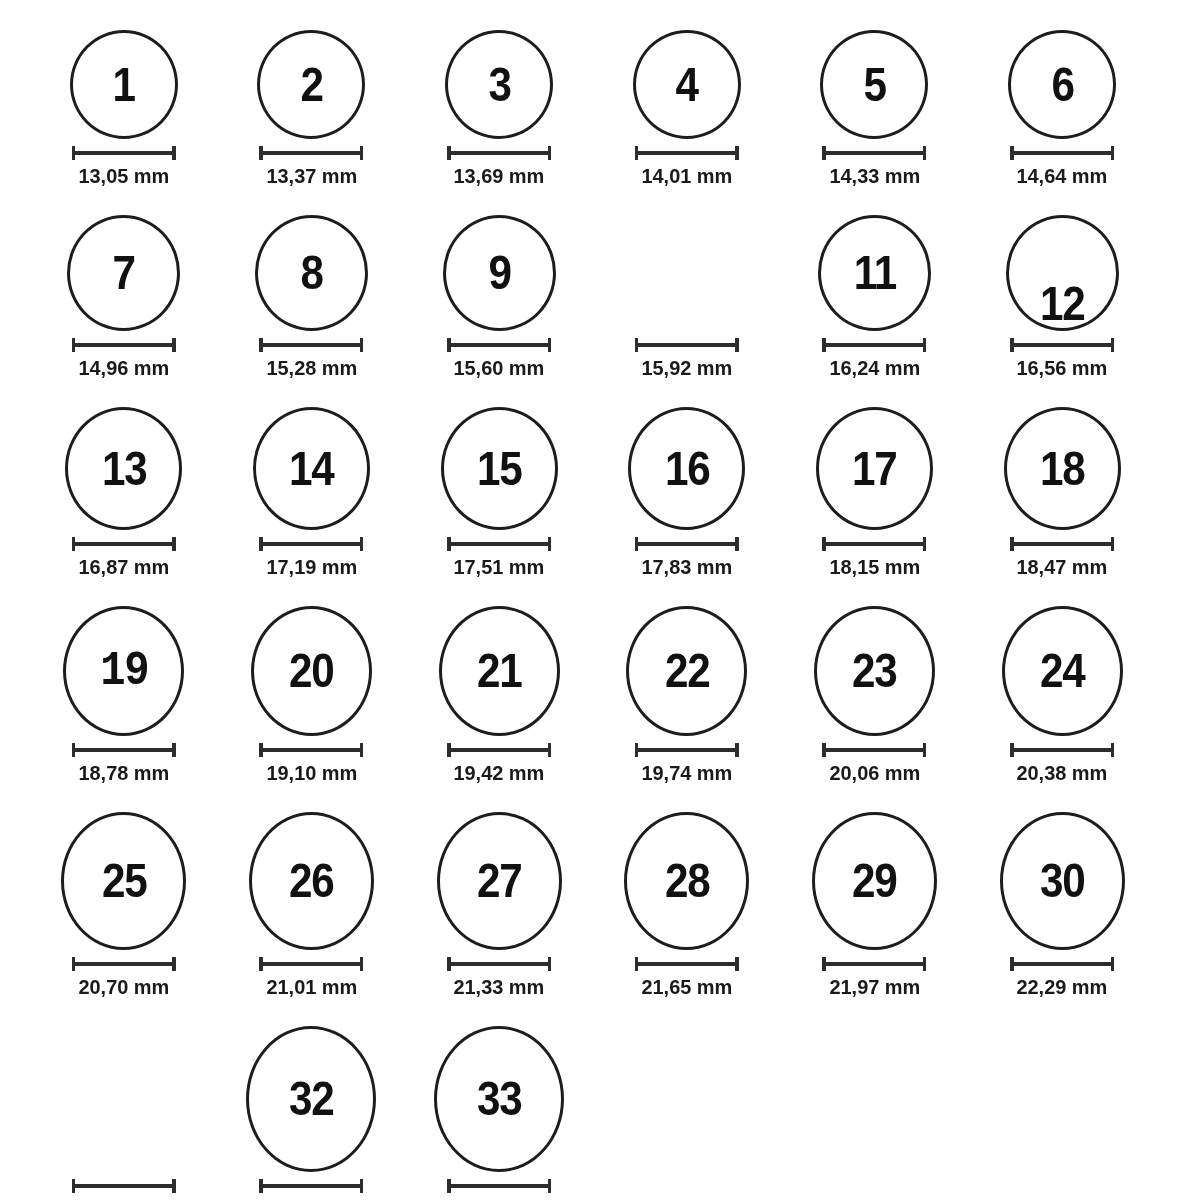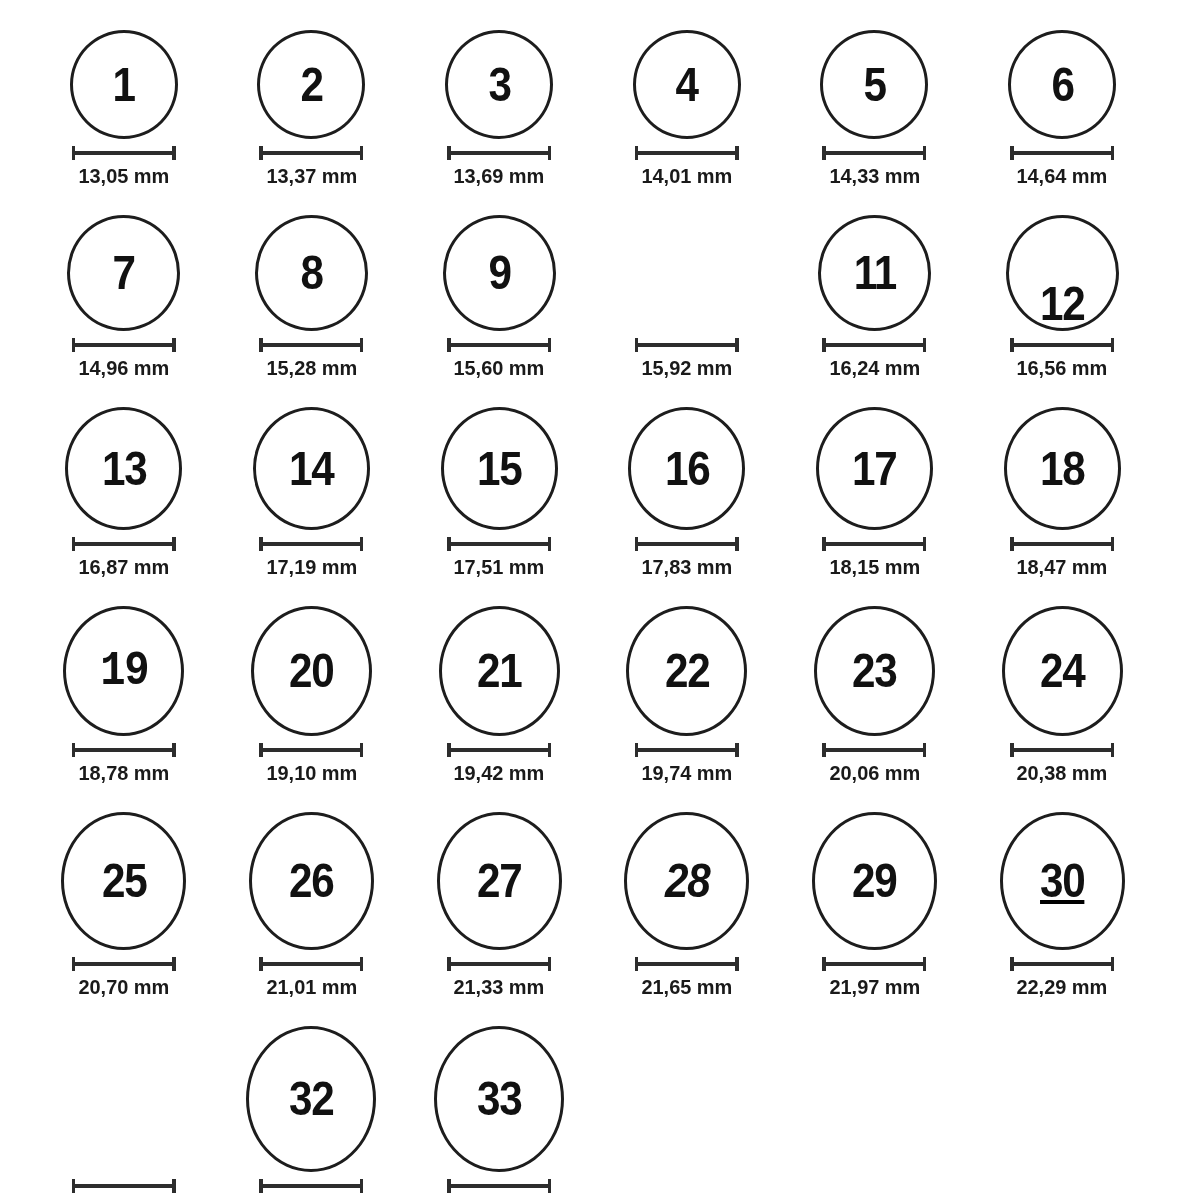--- a/index.html
+++ b/index.html
@@ -388,21 +388,21 @@
     </div>
     <div class="measure">
       <span class="tick"></span>
       <span class="bar"></span>
       <span class="tick"></span>
     </div>
     <div class="label">21,33 mm</div>
   </div>
 
   <div class="cell">
-    <div class="circle" style="width: 119px; height: 132px; font-style: italic;">
+    <div class="circle" style="width: 119px; height: 132px;">
       <span class="num">28</span>
     </div>
     <div class="measure">
       <span class="tick"></span>
       <span class="bar"></span>
       <span class="tick"></span>
     </div>
     <div class="label">21,65 mm</div>
   </div>
 
@@ -412,21 +412,21 @@
     </div>
     <div class="measure">
       <span class="tick"></span>
       <span class="bar"></span>
       <span class="tick"></span>
     </div>
     <div class="label">21,97 mm</div>
   </div>
 
   <div class="cell">
-    <div class="circle" style="width: 119px; height: 132px; text-decoration: underline;">
+    <div class="circle" style="width: 119px; height: 132px;">
       <span class="num">30</span>
     </div>
     <div class="measure">
       <span class="tick"></span>
       <span class="bar"></span>
       <span class="tick"></span>
     </div>
     <div class="label">22,29 mm</div>
   </div>
 

